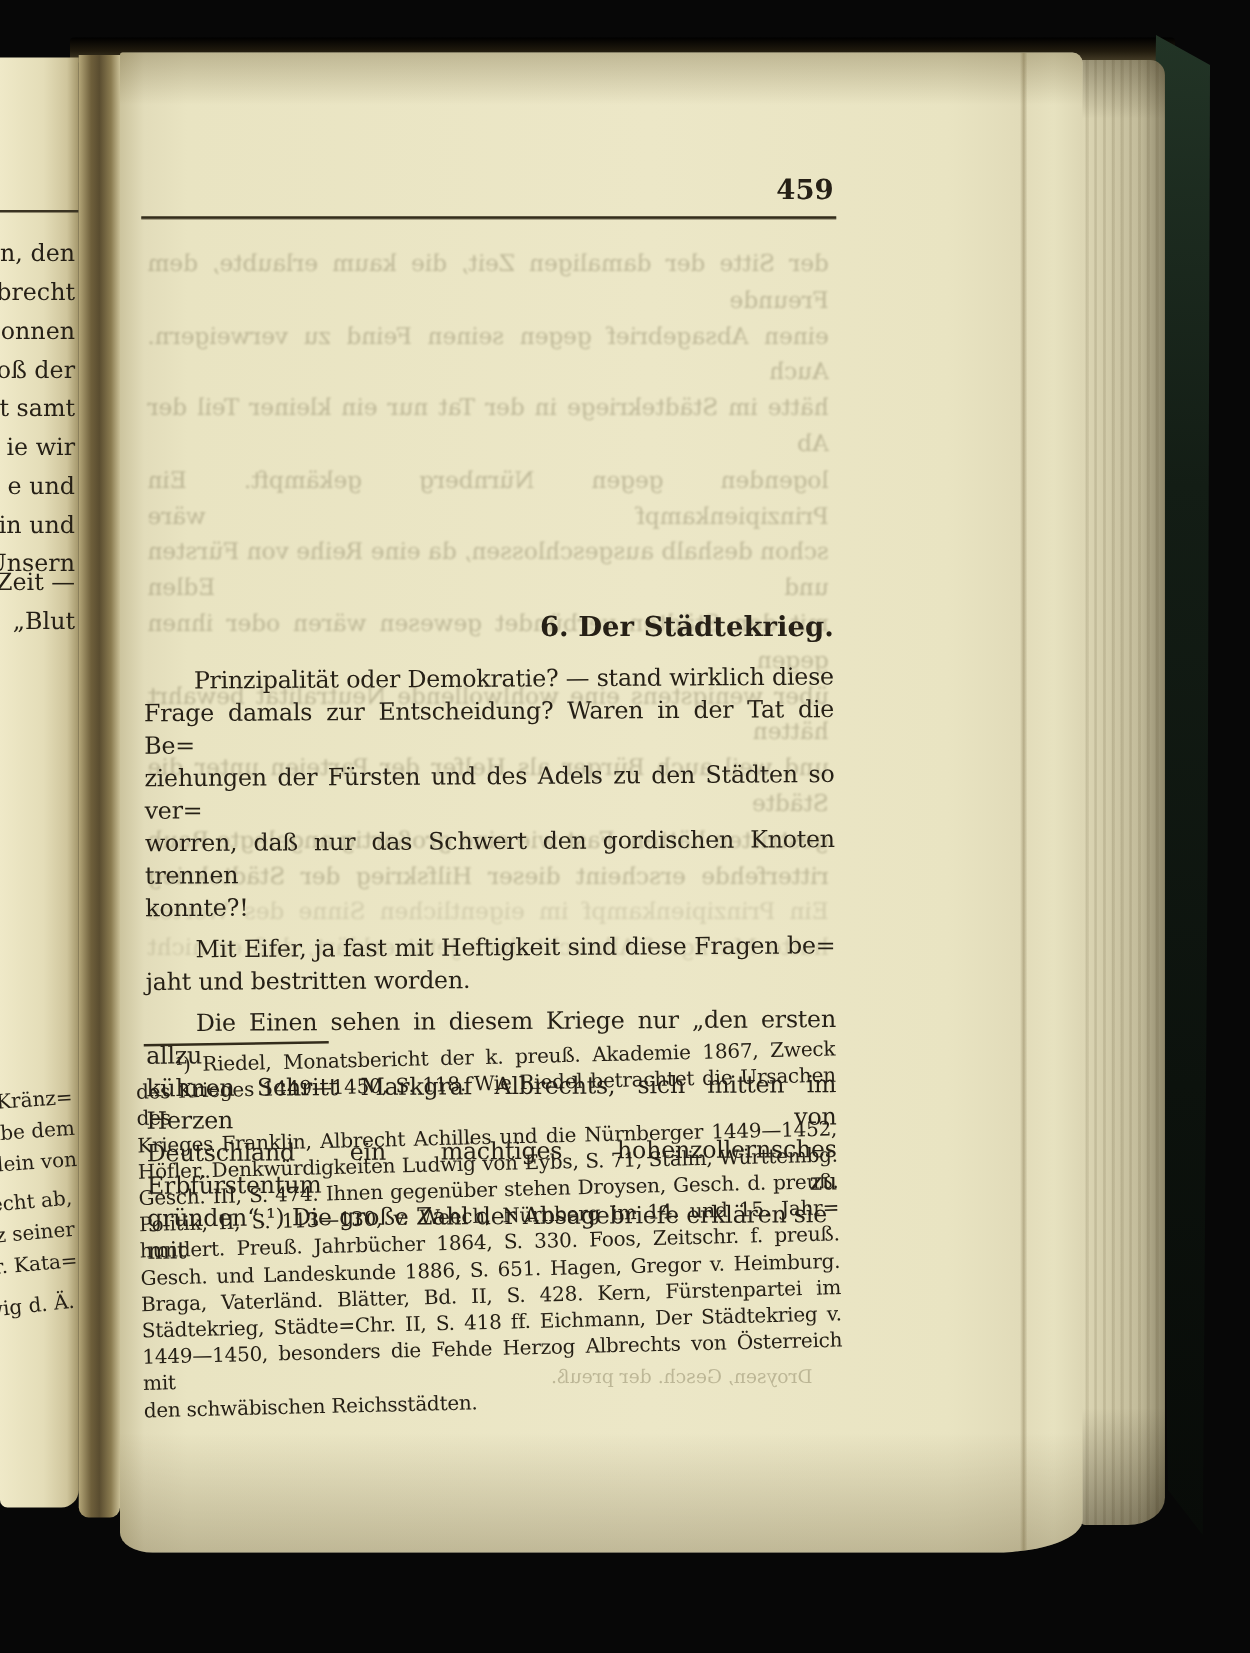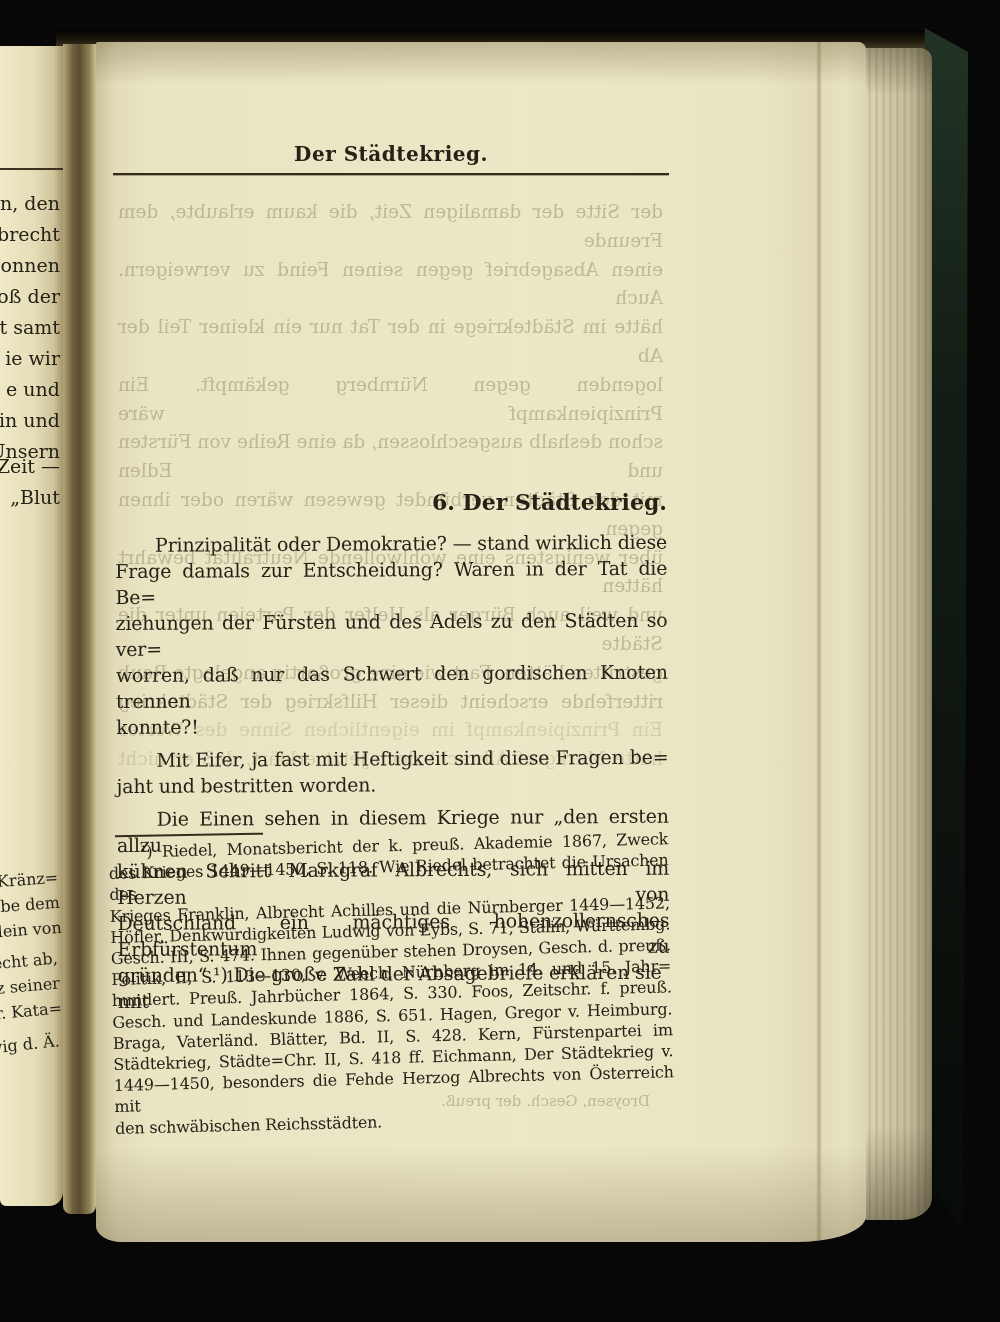--- a/index.html
+++ b/index.html
@@ -135,21 +135,21 @@
         <div class="ln j">schon deshalb ausgeschlossen, da eine Reihe von Fürsten und Edlen</div>
         <div class="ln j">mit den Städten verbündet gewesen wären oder ihnen gegen</div>
         <div class="ln j">über wenigstens eine wohlwollende Neutralität bewahrt hätten</div>
         <div class="ln j">und weil auch Bürger als Helfer der Parteien unter die Städte</div>
         <div class="ln j">gestritten hätten. Fast wie eine großartig angelegte Raub</div>
         <div class="ln j">ritterfehde erscheint dieser Hilfskrieg der Städtekrieg</div>
         <div class="ln j">Ein Prinzipienkampf im eigentlichen Sinne des Wortes</div>
         <div class="ln">hatte Markgraf Albrecht doch jetzt erklärt, daß er nicht</div>
       </div>
 
-    <div class="runhead">Der Städtekrieg.</div>
+    <div class="pageno">459</div>
     <div class="hrule"></div>
 
     <div class="heading">6. Der Städtekrieg.</div>
 
     <div class="bodytext">
         <div class="para">
           <div class="ln fl j">Prinzipalität oder Demokratie? — stand wirklich diese</div>
           <div class="ln j">Frage damals zur Entscheidung? Waren in der Tat die Be=</div>
           <div class="ln j">ziehungen der Fürsten und des Adels zu den Städten so ver=</div>
           <div class="ln j">worren, daß nur das Schwert den gordischen Knoten trennen</div>

